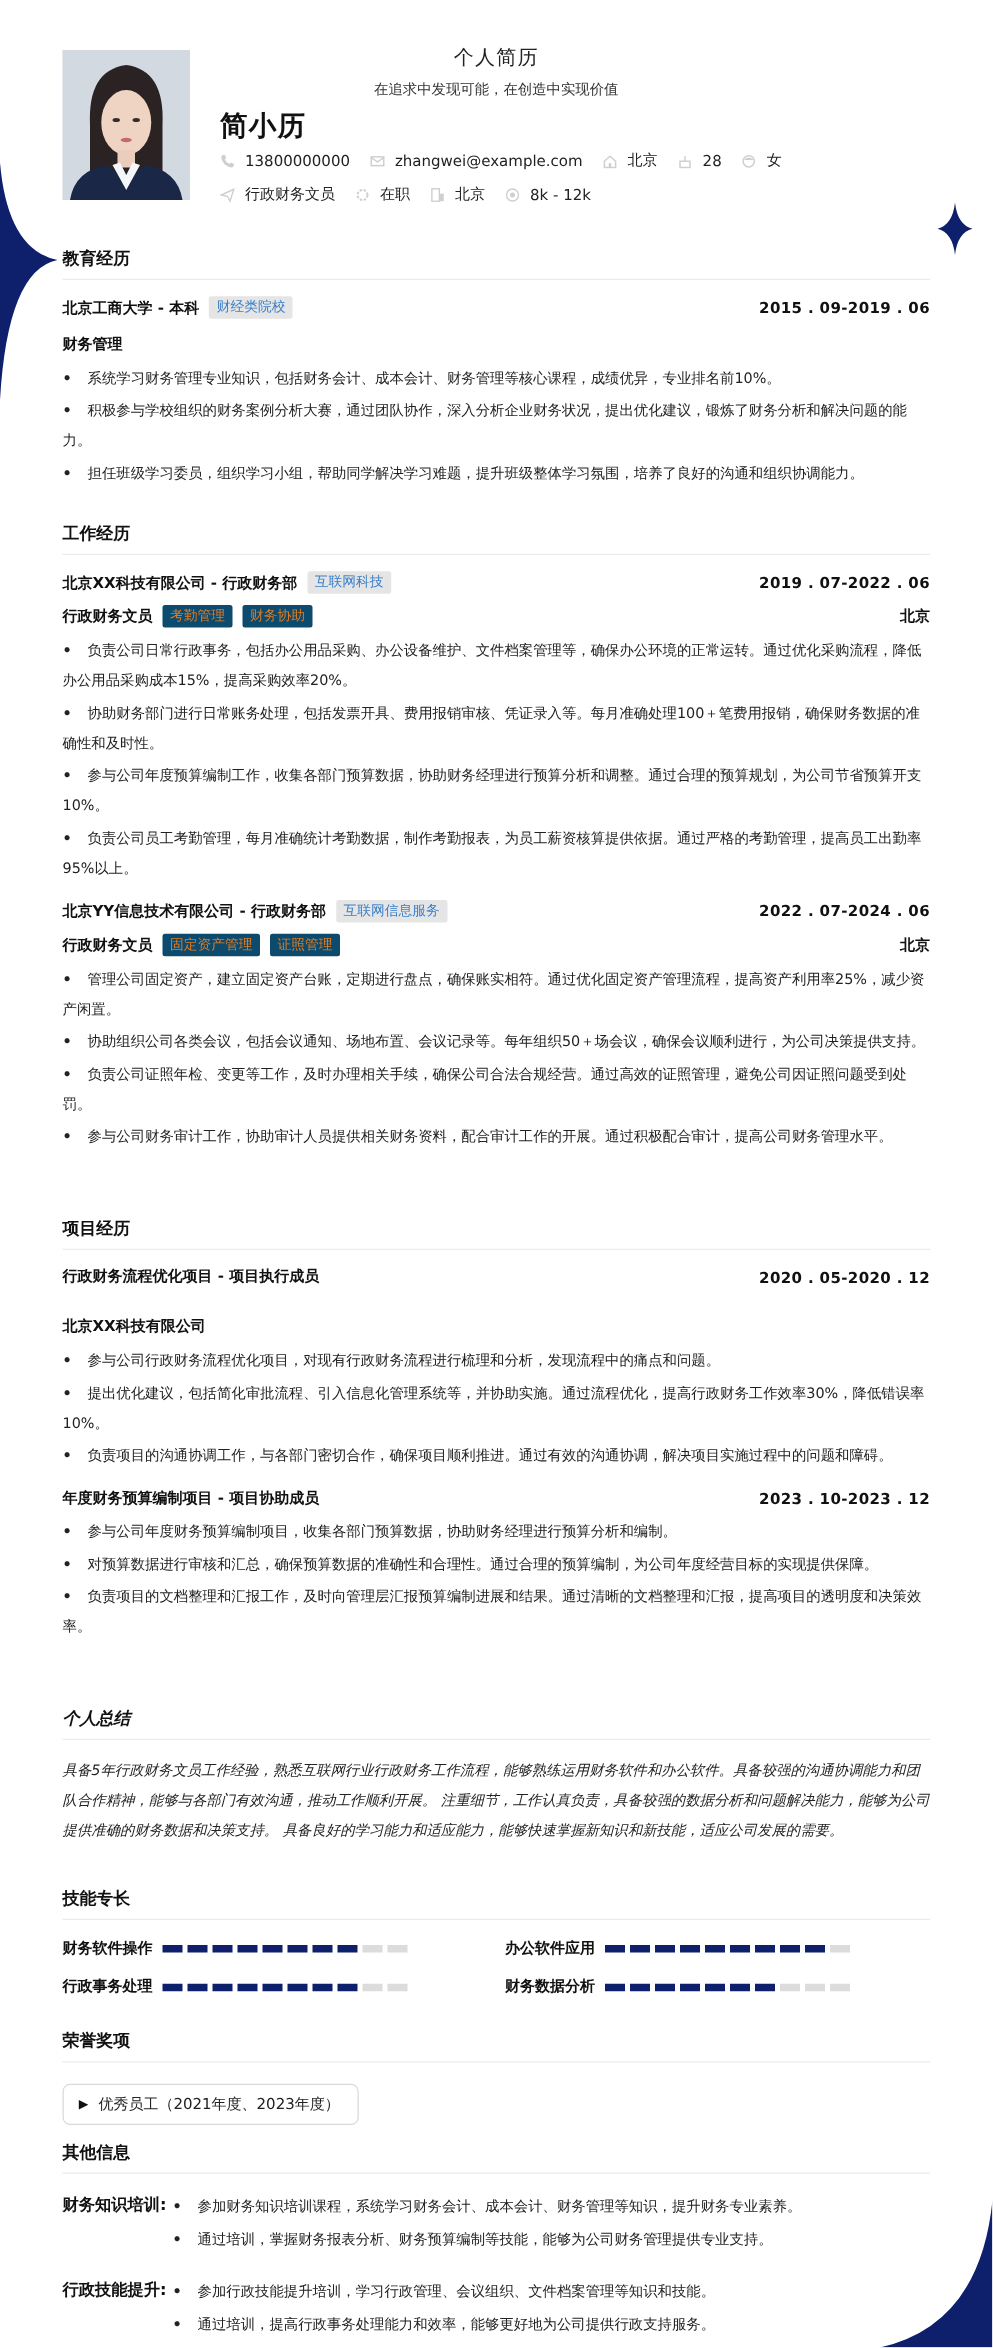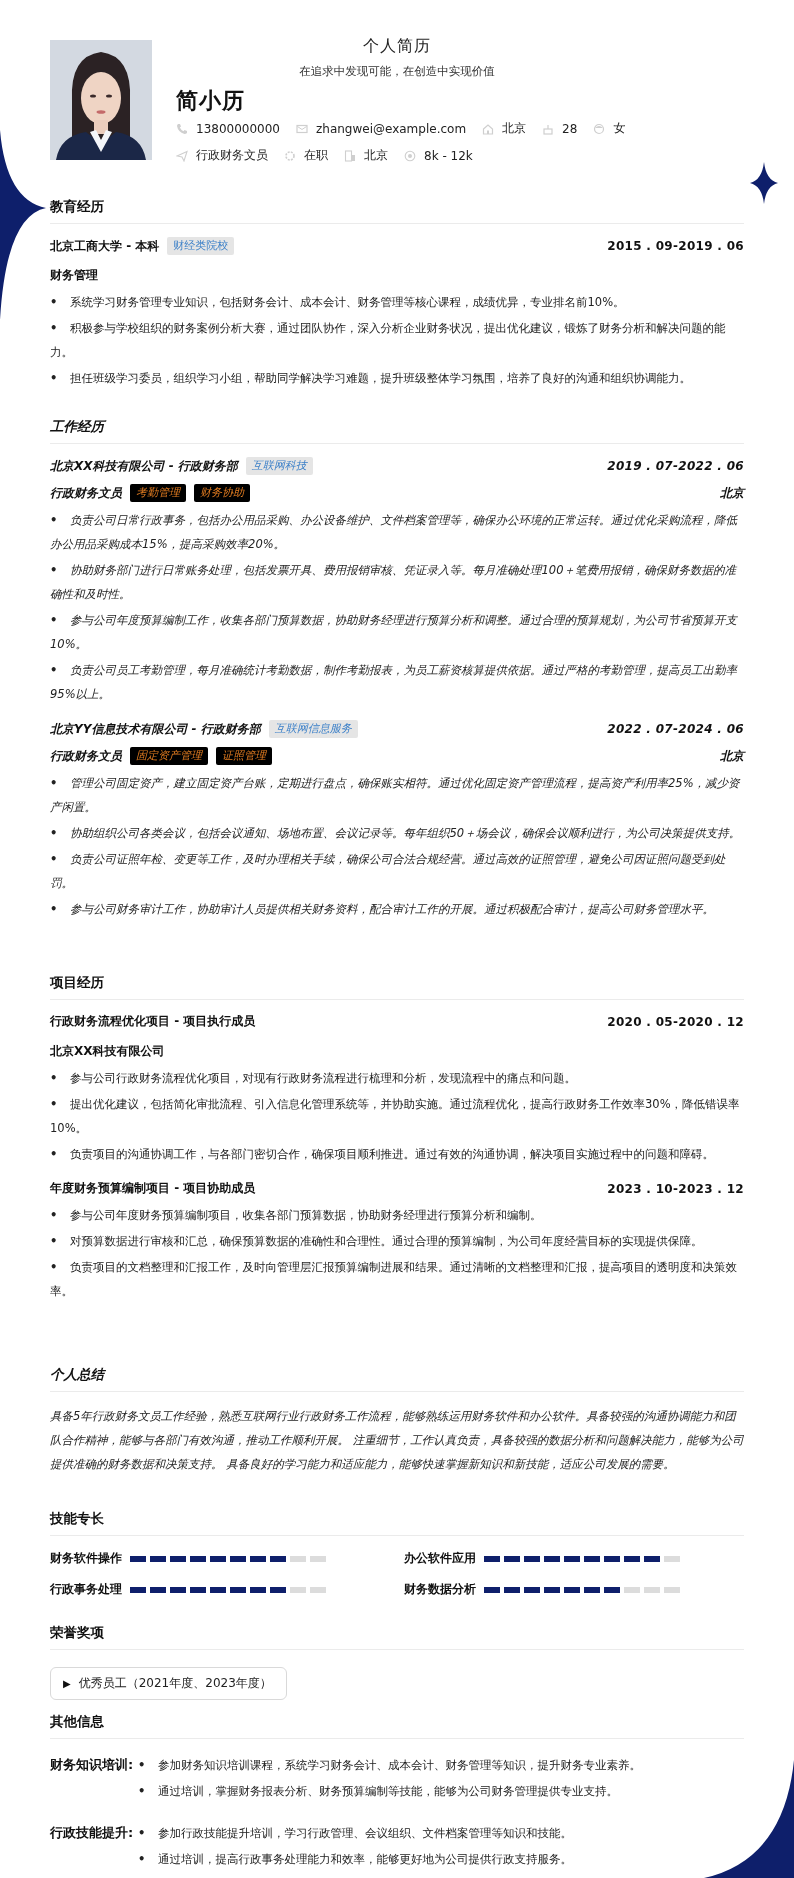--- a/index.html
+++ b/index.html
@@ -28,21 +28,21 @@
 
   
   .section { position: absolute; left: 0; width: 694px; }
   .section-title { font-size: 13.5px; font-weight: bold; color: #111; padding-bottom: 7px; border-bottom: 1px solid #ebebeb; }
   .row { display: flex; align-items: center; justify-content: space-between; }
   .row-left { display: flex; align-items: center; }
   .bold { font-weight: bold; font-size: 12px; color: #111; }
   .date { font-size: 12px; font-weight: bold; color: #111; letter-spacing: 0.3px; }
   .tag { display: inline-block; font-size: 11px; padding: 2px 6px; margin-left: 8px; border-radius: 2px; line-height: 14px; }
   .tag.blue { background: #e5e5e5; color: #3a7fc8; }
-  .tag.orange { background: #000000; color: #e07b20; }
+  .tag.orange { background: #0c4a6e; color: #e07b20; }
   .bullets { list-style: none; }
   .bullets li { position: relative; font-size: 11.5px; line-height: 24px; color: #222; padding-left: 0; text-indent: 0; margin-top: 2px; }
   .bullets li .dot { display: inline-block; width: 20px; font-weight: bold; }
 
   .summary { font-size: 11.5px; line-height: 24px; color: #222; }
 
   .skills { display: grid; grid-template-columns: 354px 340px; row-gap: 14px; }
   .skill { display: flex; align-items: center; }
   .skill-name { font-size: 12px; font-weight: bold; width: 80px; color: #111; }
   .bar { display: flex; }
@@ -186,21 +186,21 @@
       <span class="date">2015 . 09-2019 . 06</span>
     </div>
     <div class="bold" style="margin-top:12px;">财务管理</div>
     <ul class="bullets" style="margin-top:6px;">
       <li><span class="dot">•</span><span>系统学习财务管理专业知识，包括财务会计、成本会计、财务管理等核心课程，成绩优异，专业排名前10%。</span></li>
       <li><span class="dot">•</span><span>积极参与学校组织的财务案例分析大赛，通过团队协作，深入分析企业财务状况，提出优化建议，锻炼了财务分析和解决问题的能力。</span></li>
       <li><span class="dot">•</span><span>担任班级学习委员，组织学习小组，帮助同学解决学习难题，提升班级整体学习氛围，培养了良好的沟通和组织协调能力。</span></li>
     </ul>
   </div>
 
-  <div class="section" style="top:418px;font-style:italic;">
+  <div class="section" style="top:418px;">
     <div class="section-title">工作经历</div>
 
     <div>
       <div class="row" style="margin-top:13px;">
         <div class="row-left">
           <span class="bold">北京XX科技有限公司 - 行政财务部</span>
           <span class="tag blue">互联网科技</span>
         </div>
         <span class="date">2019 . 07-2022 . 06</span>
       </div>
@@ -246,21 +246,21 @@
   </div>
 
   <div class="section" style="top:974px;">
     <div class="section-title">项目经历</div>
 
     <div>
       <div class="row" style="margin-top:13px;">
         <span class="bold">行政财务流程优化项目 - 项目执行成员</span>
         <span class="date">2020 . 05-2020 . 12</span>
       </div>
-      <div class="bold" style="margin-top:13px;">北京XX科技有限公司</div>
+      <div class="bold" style="margin-top:23px;">北京XX科技有限公司</div>
       <ul class="bullets" style="margin-top:6px;">
         <li><span class="dot">•</span><span>参与公司行政财务流程优化项目，对现有行政财务流程进行梳理和分析，发现流程中的痛点和问题。</span></li>
         <li><span class="dot">•</span><span>提出优化建议，包括简化审批流程、引入信息化管理系统等，并协助实施。通过流程优化，提高行政财务工作效率30%，降低错误率10%。</span></li>
         <li><span class="dot">•</span><span>负责项目的沟通协调工作，与各部门密切合作，确保项目顺利推进。通过有效的沟通协调，解决项目实施过程中的问题和障碍。</span></li>
       </ul>
     </div>
 
     <div>
       <div class="row" style="margin-top:14px;">
         <span class="bold">年度财务预算编制项目 - 项目协助成员</span>

